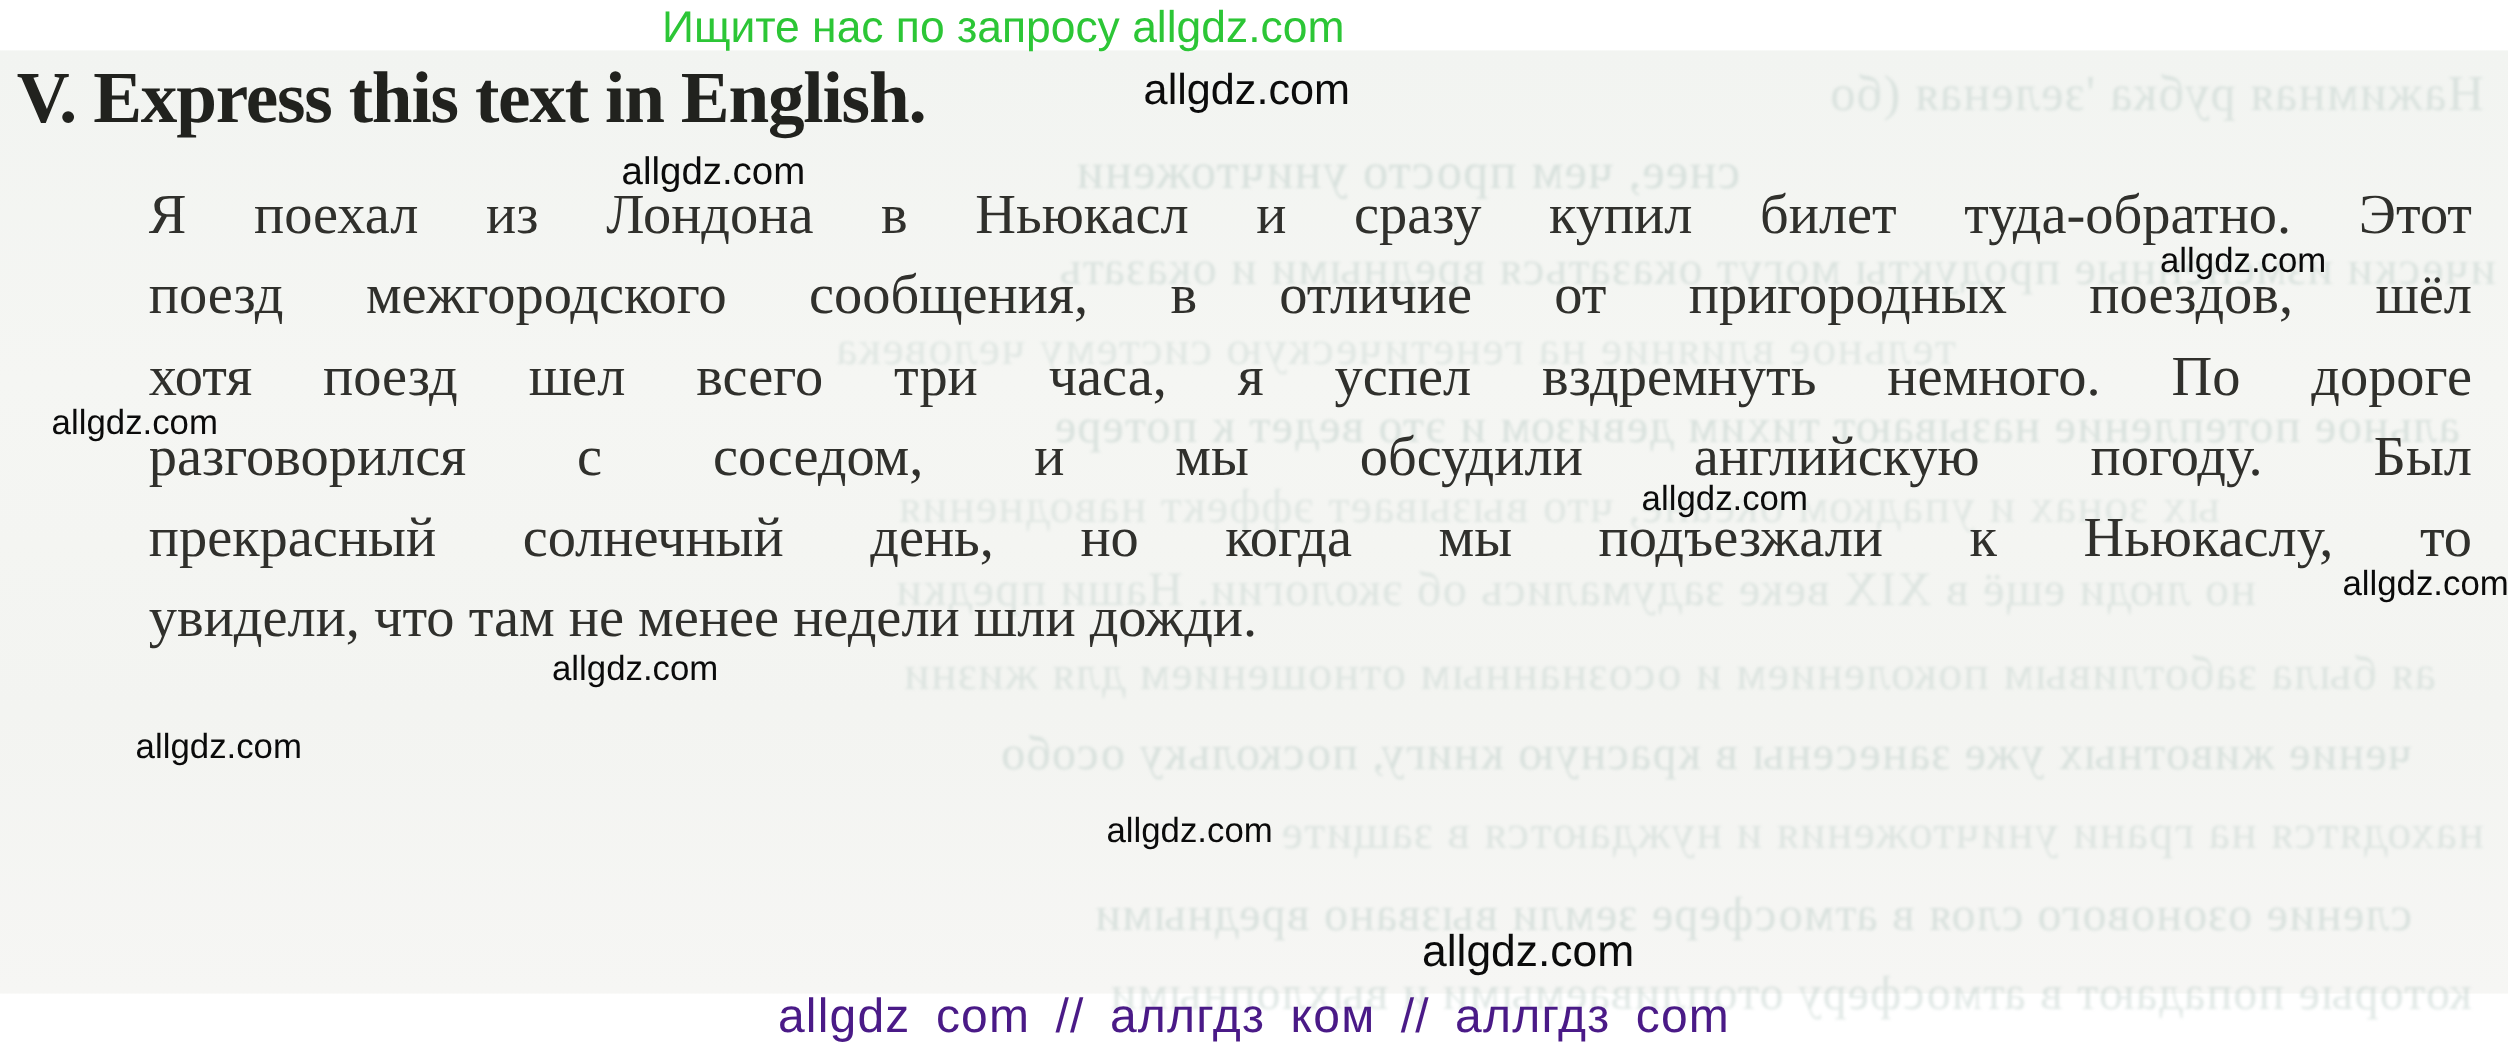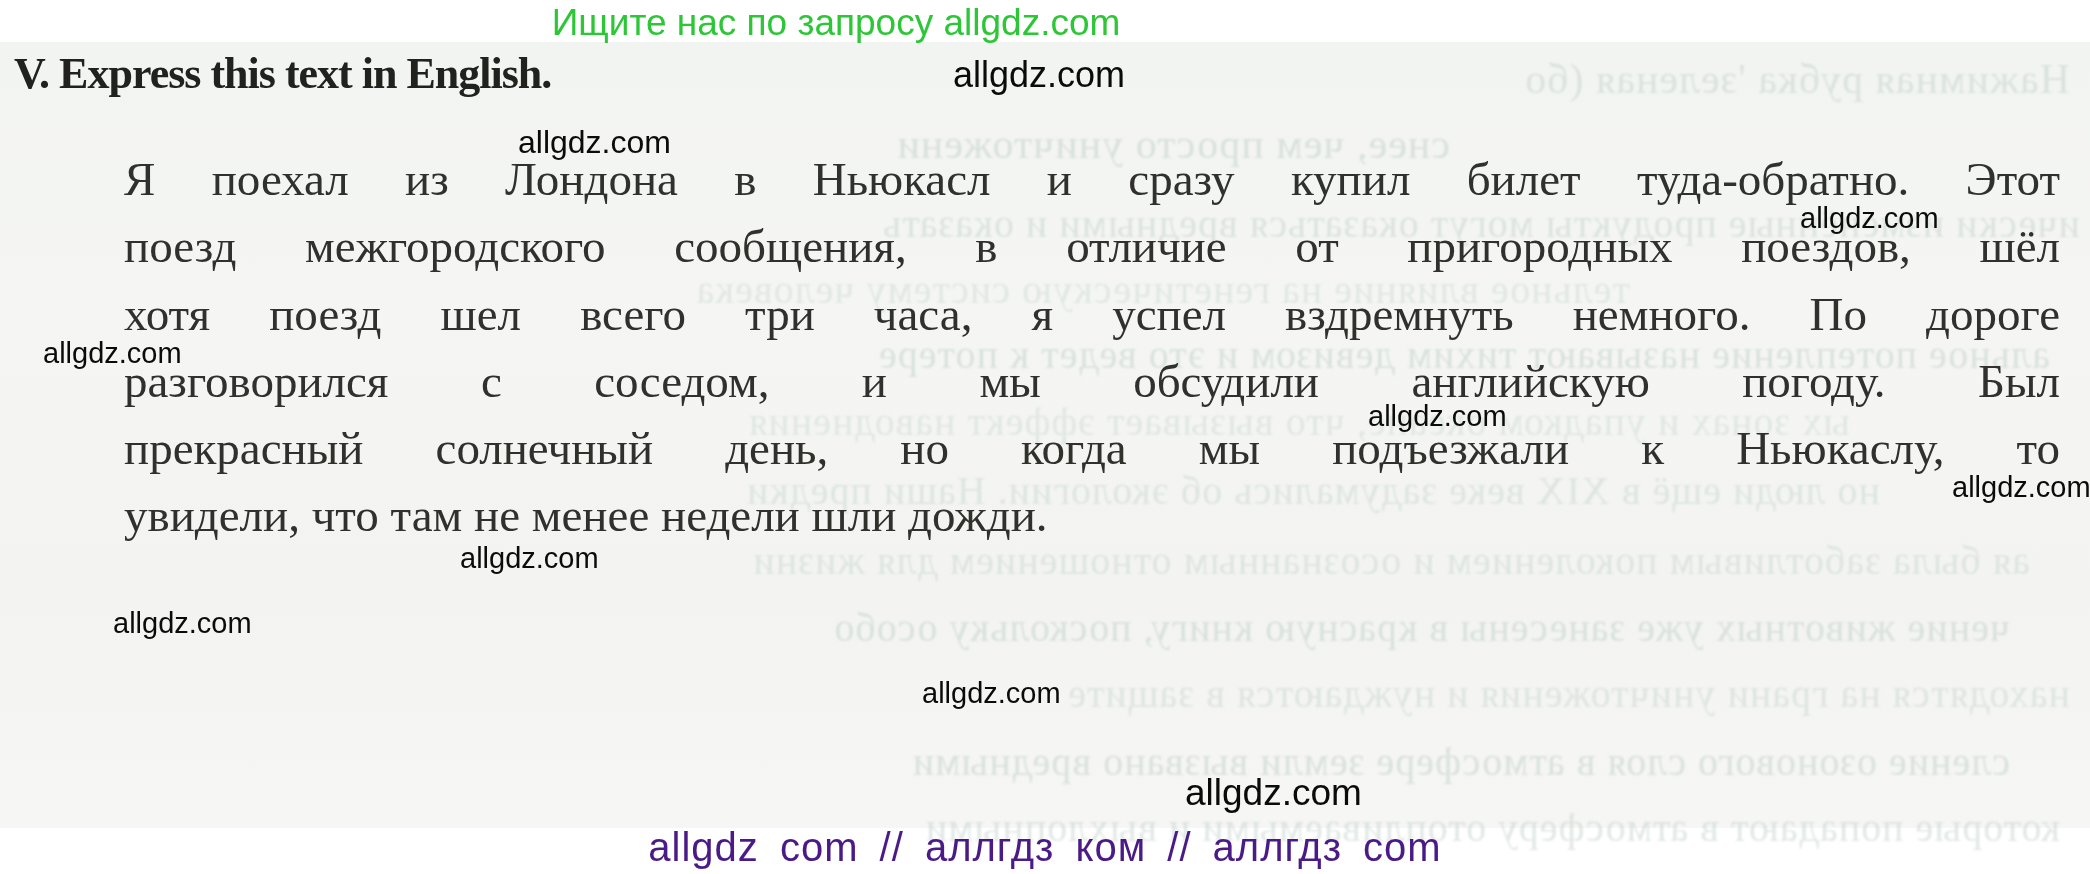--- a/index.html
+++ b/index.html
@@ -27,21 +27,21 @@
     letter-spacing:1px;
   }
   .watermark-layer .wm{
     position:absolute;
     font-family:"Liberation Sans", sans-serif;
     color:#0b0b0b;white-space:nowrap;
   }
   .exercise-heading{
     position:absolute;left:14px;top:48px;width:1100px;
     font-family:"Liberation Serif", serif;
-    font-weight:bold;font-size:44px;color:#21221e;
+    font-weight:bold;font-size:61px;color:#21221e;
     letter-spacing:-1px;
   }
   .exercise-paragraph{
     position:absolute;left:124px;top:146px;width:1936px;
     font-size:47px;line-height:67.3px;color:#30302c;
   }
   .para-line{
     text-align:justify;
     text-align-last:justify;
     text-justify:inter-word;

